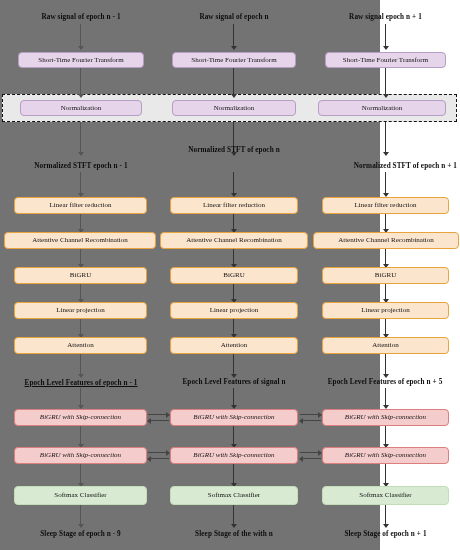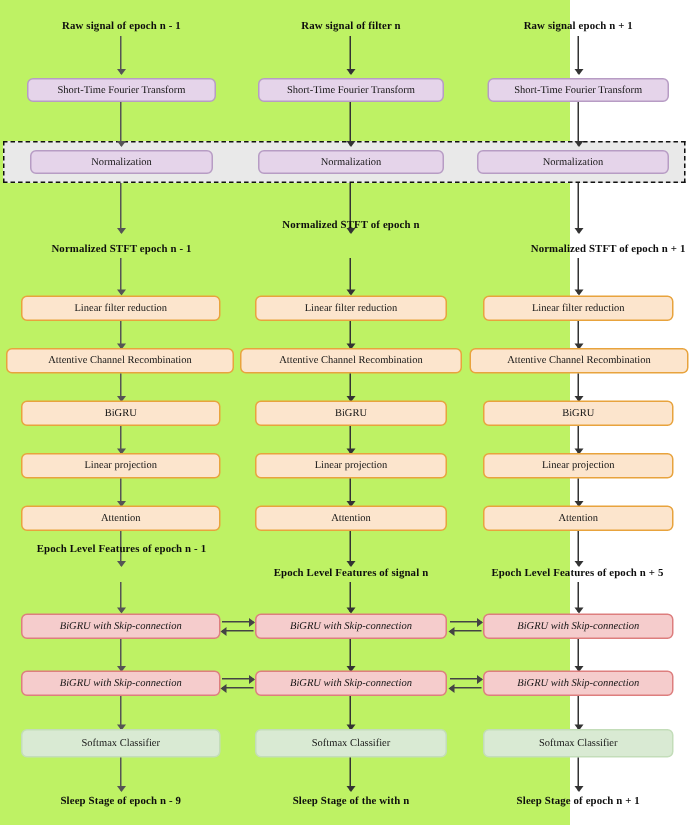--- a/index.html
+++ b/index.html
@@ -10,21 +10,21 @@
   body {
     font-family: "Liberation Serif", "DejaVu Serif", serif;
     width: 460px;
     height: 550px;
     overflow: hidden;
   }
   #canvas {
     position: relative;
     width: 380px;
     height: 550px;
-    background: #bef264;
+    background: #737373;
   }
 
   
   .col-label {
     position: absolute;
     text-align: center;
     font-weight: bold;
     font-size: 7.2px;
     color: #0d0d0d;
     letter-spacing: 0.1px;
@@ -151,35 +151,35 @@
 
   <div class="node n-orange" style="left:14px; top:267px; width:133px; height:17px;">BiGRU</div>
   <div class="v-arrow" style="left:80px; top:284px; height:18px;"></div>
 
   <div class="node n-orange" style="left:14px; top:302px; width:133px; height:17px;">Linear projection</div>
   <div class="v-arrow" style="left:80px; top:319px; height:18px;"></div>
 
   <div class="node n-orange" style="left:14px; top:337px; width:133px; height:17px;">Attention</div>
   <div class="v-arrow" style="left:80px; top:354px; height:23px;"></div>
 
-  <div class="col-label" style="left:0px; top:363px; width:162px;">Epoch Level Features of epoch n - 1</div>
+  <div class="col-label" style="left:0px; top:380px; width:162px;text-decoration:underline;">Epoch Level Features of epoch n - 1</div>
   <div class="v-arrow" style="left:80px; top:388px; height:20px;"></div>
 
   <div class="node n-pink" style="left:14px; top:409px; width:133px; height:17px;">BiGRU with Skip-connection</div>
   <div class="v-arrow" style="left:80px; top:426px; height:21px;"></div>
 
   <div class="node n-pink" style="left:14px; top:447px; width:133px; height:17px;">BiGRU with Skip-connection</div>
   <div class="v-arrow" style="left:80px; top:464px; height:22px;"></div>
 
   <div class="node n-green" style="left:14px; top:486px; width:133px; height:19px;">Softmax Classifier</div>
   <div class="v-arrow" style="left:80px; top:505px; height:22px;"></div>
 
   <div class="col-label" style="left:14px; top:531px; width:133px;">Sleep Stage of epoch n - 9</div>
 
-  <div class="col-label" style="left:172px; top:14px; width:124px;">Raw signal of filter n</div>
+  <div class="col-label" style="left:172px; top:14px; width:124px;">Raw signal of epoch n</div>
   <div class="v-arrow dark" style="left:233px; top:24px; height:25px;"></div>
 
   <div class="node n-purple" style="left:172px; top:52px; width:124px; height:16px;">Short-Time Fourier Transform</div>
   <div class="v-arrow dark" style="left:233px; top:68px; height:29px;"></div>
 
   <div class="node n-purple" style="left:172px; top:100px; width:124px; height:16px;">Normalization</div>
   <div class="v-arrow dark" style="left:233px; top:122px; height:33px;"></div>
 
   <div class="col-label" style="left:165px; top:147px; width:138px;">Normalized STFT of epoch n</div>
   <div class="v-arrow dark" style="left:233px; top:172px; height:24px;"></div>

